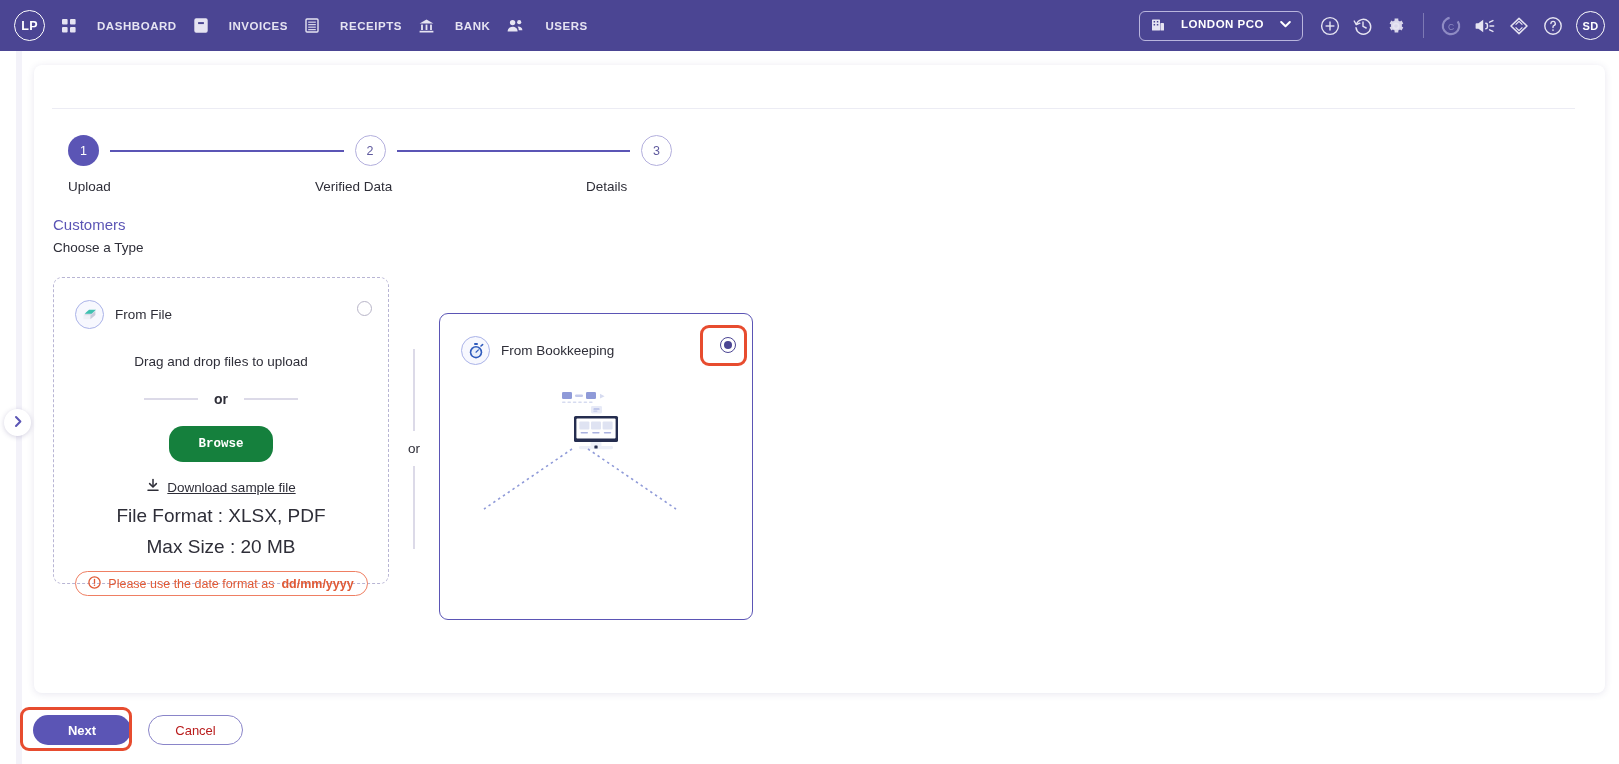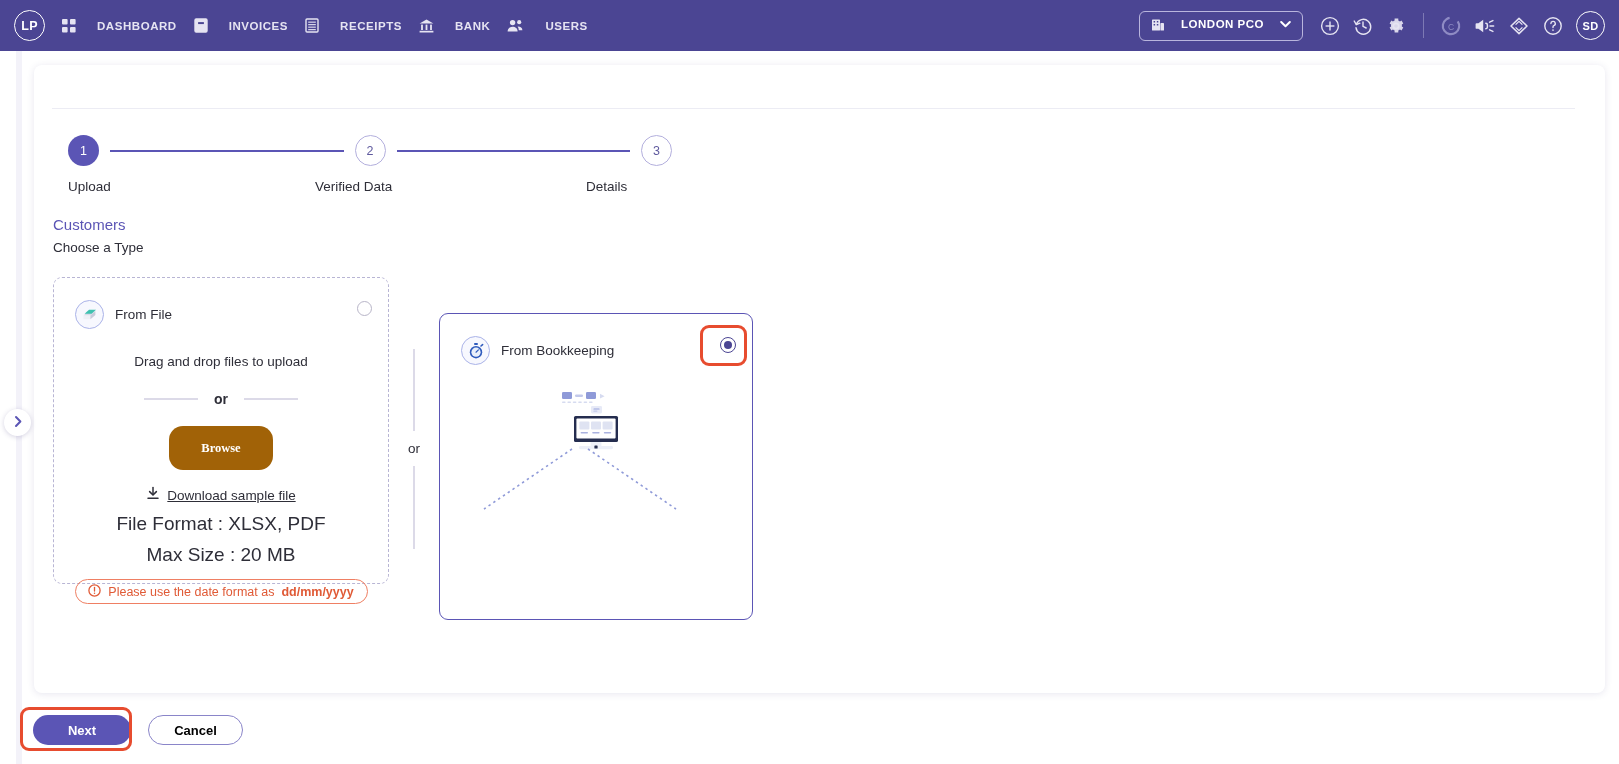--- a/index.html
+++ b/index.html
@@ -225,27 +225,27 @@
   }
   .or-row {
     display: flex; align-items: center; justify-content: center;
     gap: 16px; margin-top: 22px;
   }
   .or-line { width: 54px; height: 1.4px; background: #dcdae8; }
   .or-word { font-size: 14px; font-weight: bold; color: #2e2e38; }
   .browse-btn {
     display: block;
     margin: 19px auto 0 auto;
-    width: 104px; height: 44px;
+    width: 104px; height: 36px;
     border-radius: 14px;
-    background: #a16207;
+    background: #15803d;
     color: #ffffff;
     font-size: 12.5px; font-weight: bold;
     border: none; cursor: pointer;
-    font-family: Liberation Serif, serif;
+    font-family: Liberation Mono, monospace;
   }
   .dl-row {
     display: flex; align-items: center; justify-content: center;
     gap: 7px; margin-top: 16px; cursor: pointer;
   }
   .dl-link {
     font-size: 13.5px; color: #2e2e38;
     text-decoration: underline;
   }
   .meta-line {
@@ -314,23 +314,22 @@
   .btn-next {
     width: 98px;
     background: #5b55b5;
     color: #ffffff;
     border: none;
     font-weight: bold;
   }
   .btn-cancel {
     width: 95px;
     background: #ffffff;
-    color: #000000;
+    color: #b91c1c;
     border: 1.3px solid #8a85c9;
-    font-weight: bold;
   }
   .annot-next {
     position: absolute;
     left: 20px; bottom: 13px;
     width: 112px; height: 44px;
   }
 </style>
 </head>
 <body>
 

